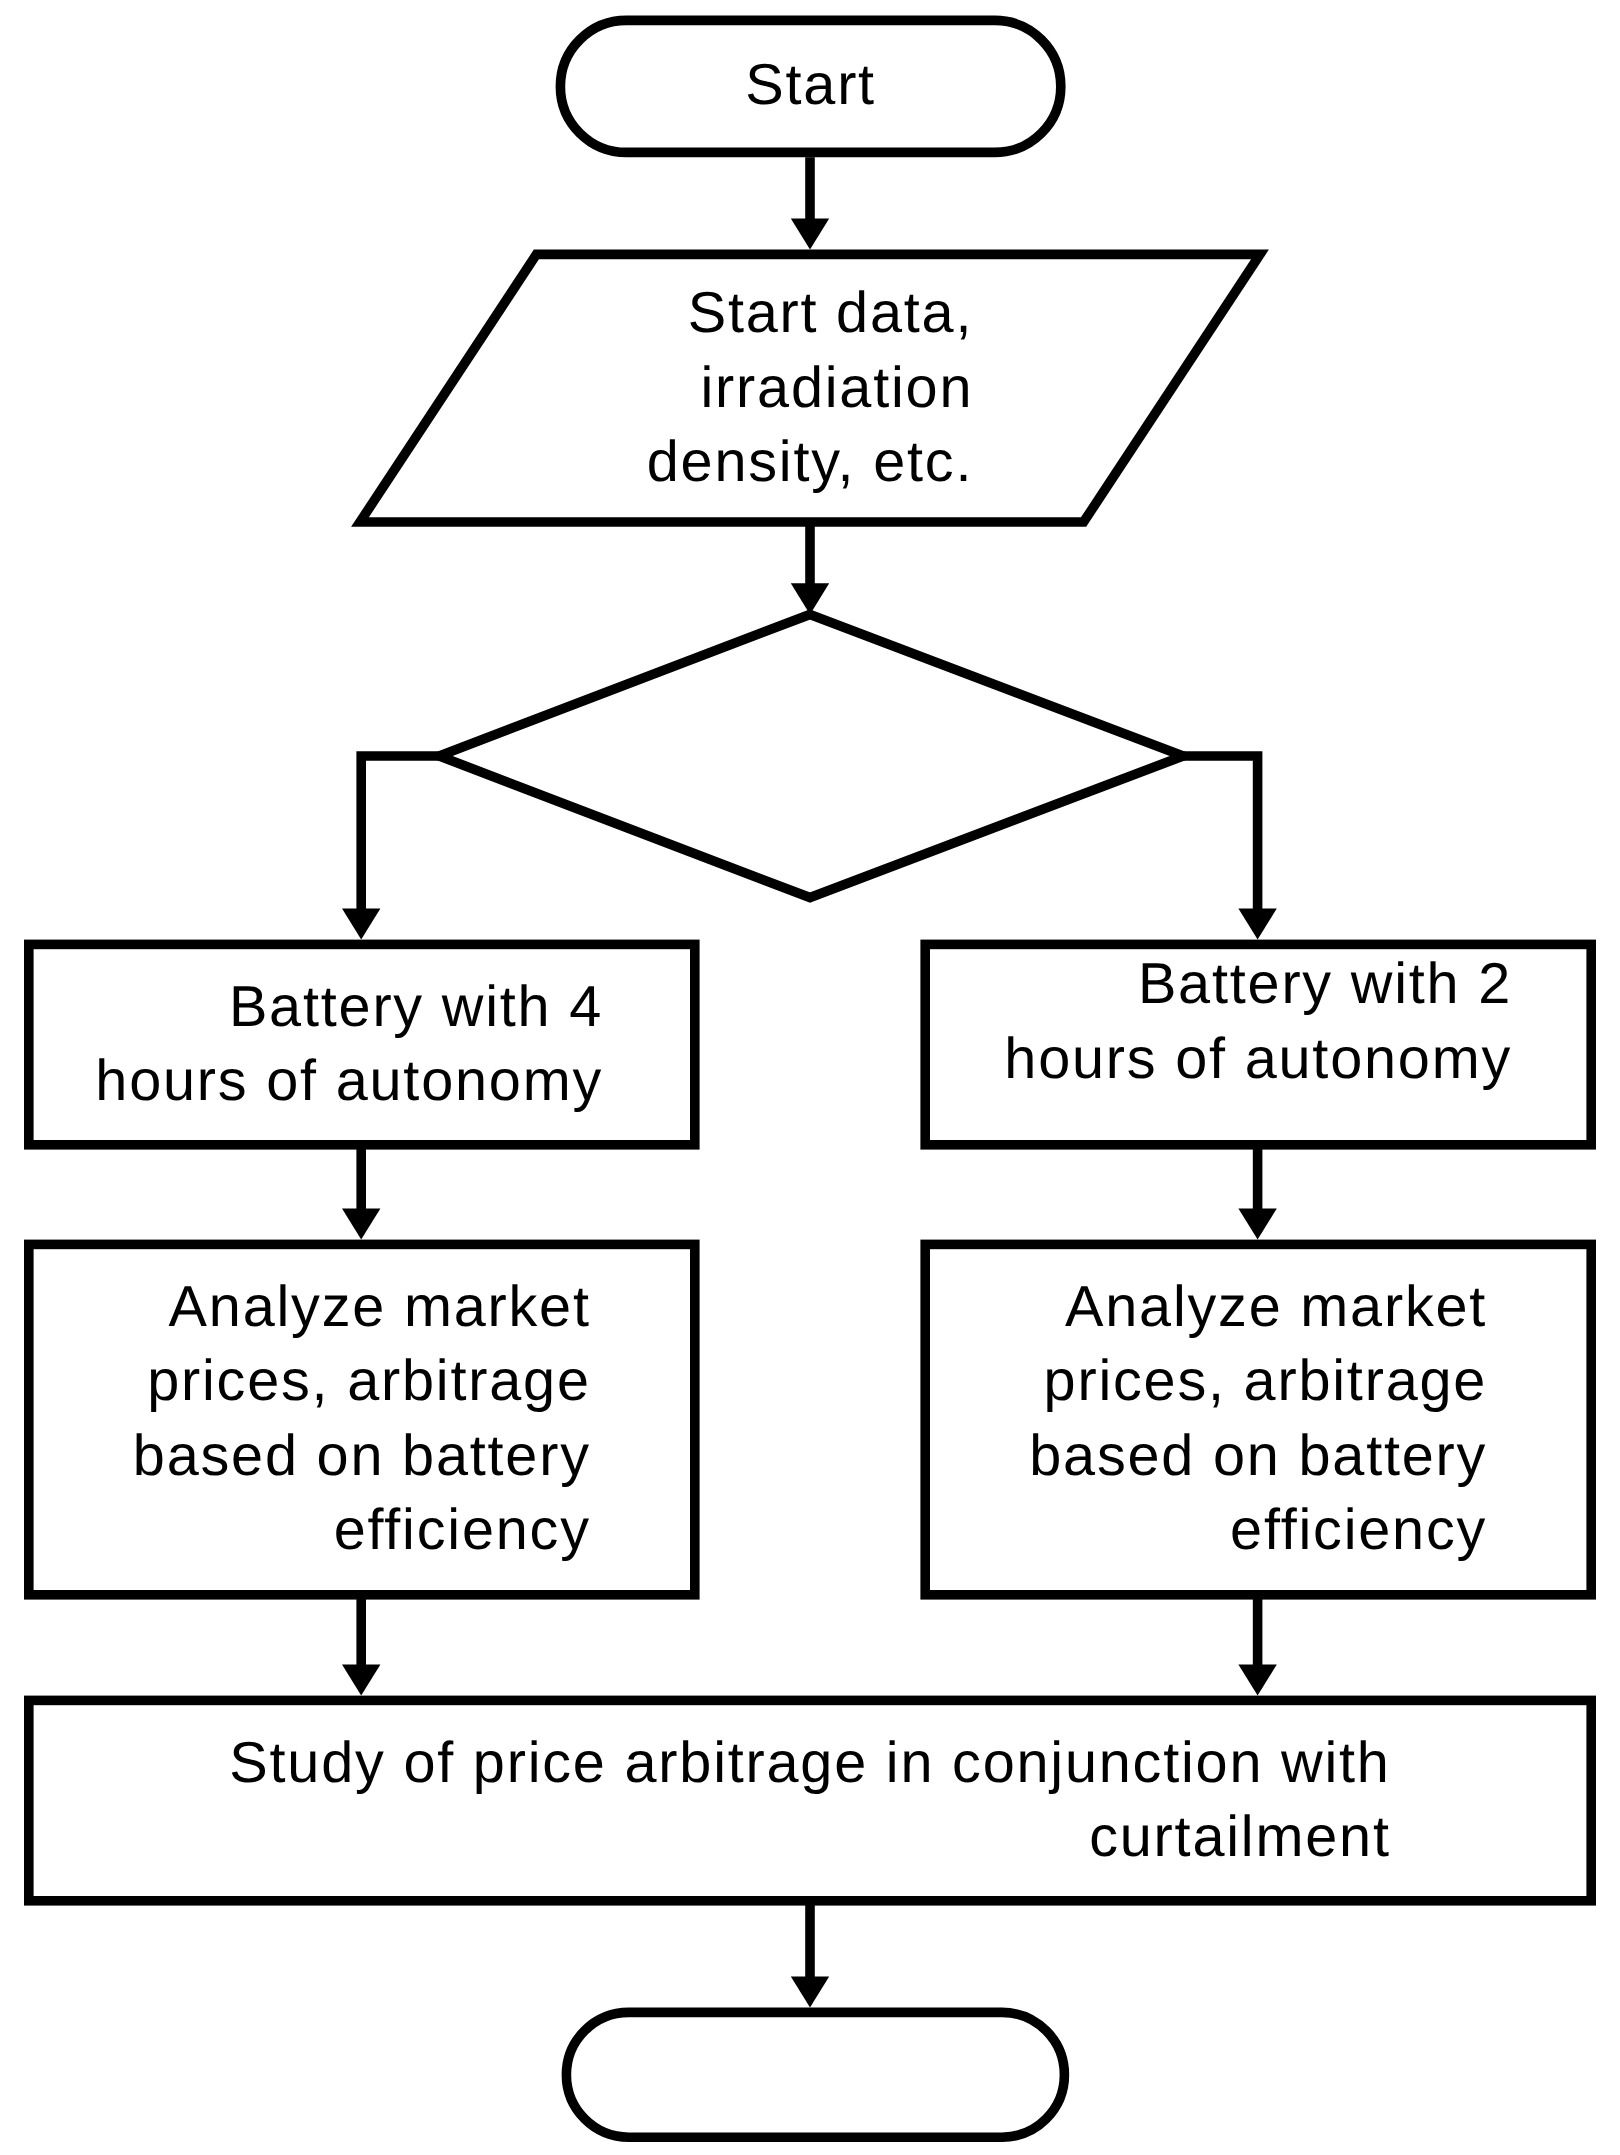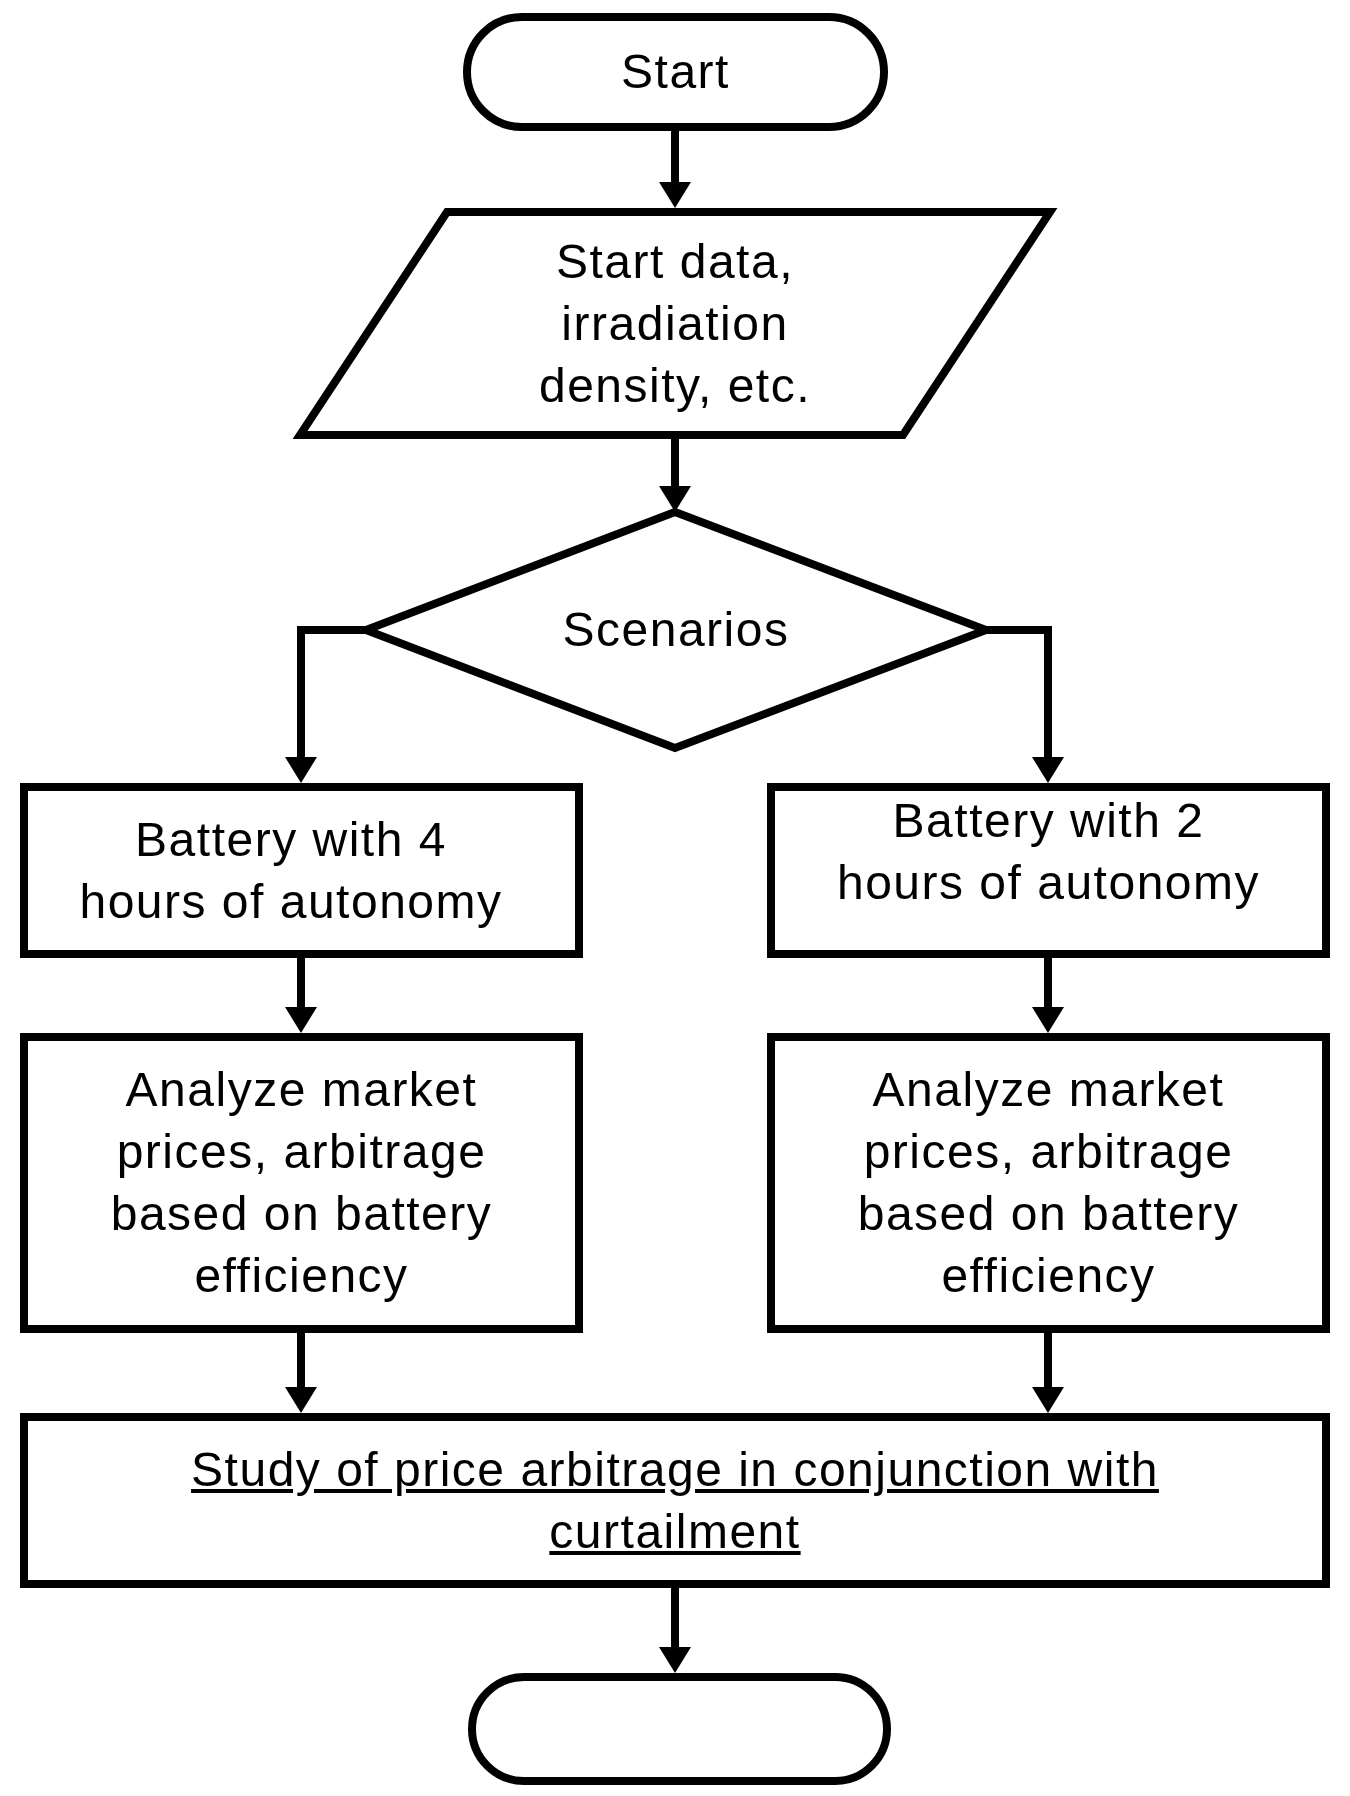--- a/index.html
+++ b/index.html
@@ -15,21 +15,21 @@
     position:absolute;
     left:0; top:0;
     width:1350px;
     height:1796px;
   }
   .label{
     position:absolute;
     display:flex;
     align-items:center;
     justify-content:center;
-    text-align:center;
+    text-align:right;
     white-space:pre-line;
     color:#000000;
     font-size:48px;
     line-height:62px;
     letter-spacing:1.5px;
     pointer-events:none;
   }
 </style>
 </head>
 <body>
@@ -85,35 +85,34 @@
     <rect x="24" y="1417" width="1302" height="167" fill="#ffffff" stroke="#000000" stroke-width="8"></rect>
     <rect x="472" y="1677" width="415" height="104" rx="52" ry="52" fill="#ffffff" stroke="#000000" stroke-width="8"></rect>
   </svg>
 
   <div class="label" style="left:463px; top:13px; width:425px; height:118px;">Start</div>
 
   <div class="label" style="left:300px; top:208px; width:750px; height:231px;">Start data,
 irradiation
 density, etc.</div>
 
-  <div class="label" style="left:366px; top:512px; width:620px; height:236px;">Scenarios</div>
 
   <div class="label" style="left:20px; top:783px; width:542px; height:175px;border-radius:31px;">Battery with 4
 hours of autonomy</div>
 
   <div class="label" style="left:767px; top:783px; width:563px; height:138px;">Battery with 2
 hours of autonomy</div>
 
   <div class="label" style="left:20px; top:1033px; width:563px; height:300px;">Analyze market
 prices, arbitrage
 based on battery
 efficiency</div>
 
   <div class="label" style="left:767px; top:1033px; width:563px; height:300px;">Analyze market
 prices, arbitrage
 based on battery
 efficiency</div>
 
-  <div class="label" style="left:20px; top:1413px; width:1310px; height:175px;text-decoration:underline;">Study of price arbitrage in conjunction with
+  <div class="label" style="left:20px; top:1413px; width:1310px; height:175px;">Study of price arbitrage in conjunction with
 curtailment</div>
 
 
 </div>
 
 </body></html>

